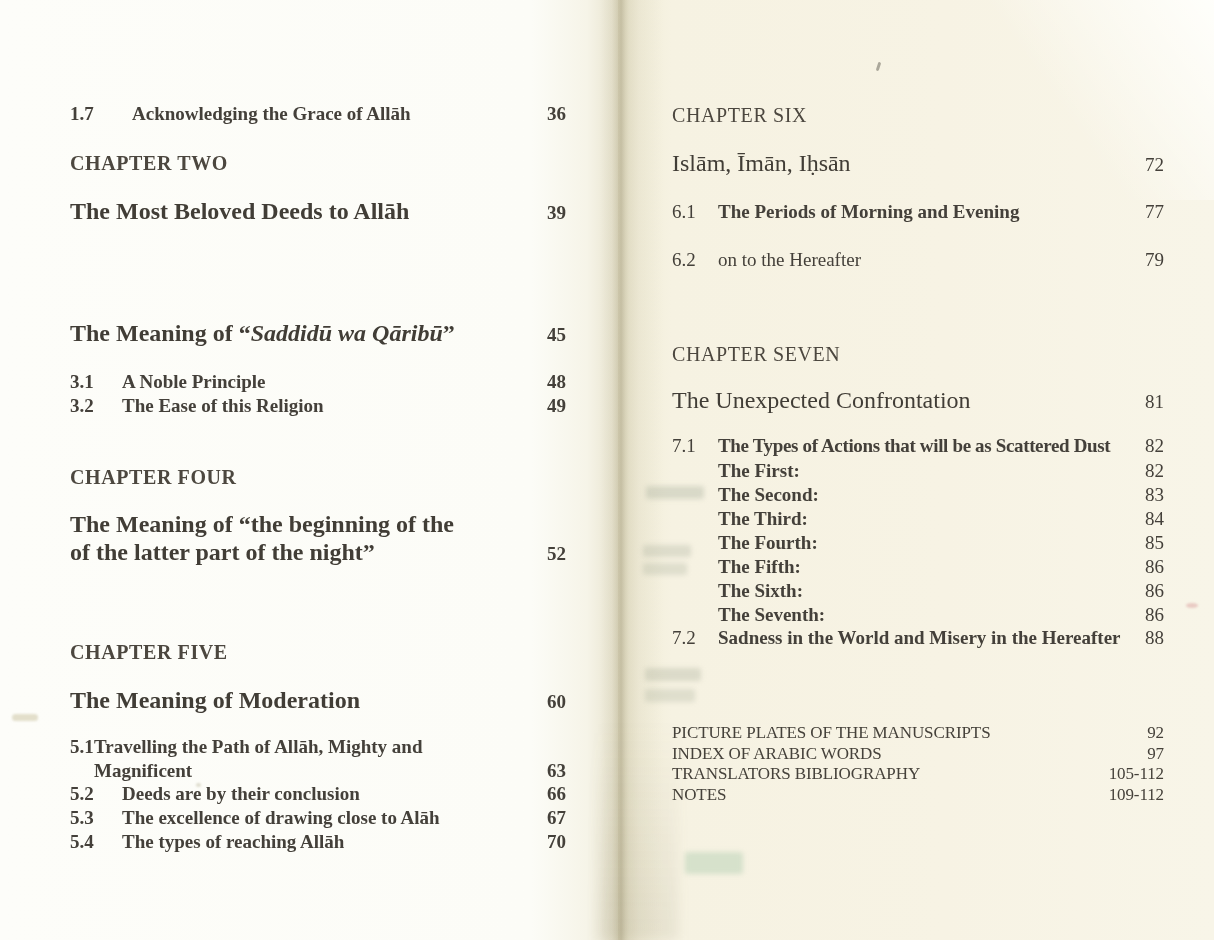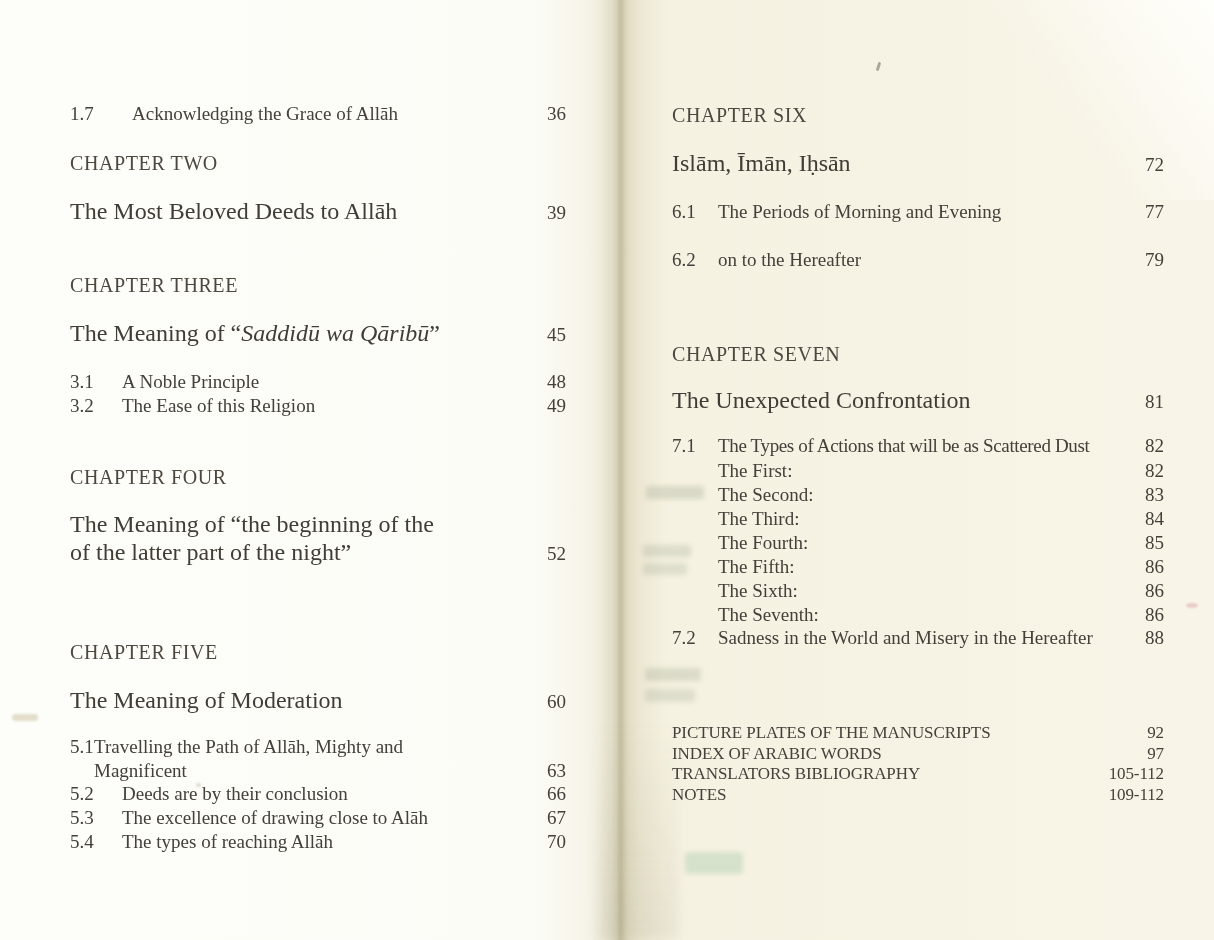--- a/index.html
+++ b/index.html
@@ -27,31 +27,31 @@
   .fold-shadow-bottom{
     position:absolute;left:598px;top:720px;width:80px;height:220px;pointer-events:none;
     background:linear-gradient(to bottom,rgba(110,100,65,0) 0%,rgba(110,100,65,0.10) 100%);
     filter:blur(6px);
   }
   .corner-light{
     position:absolute;right:0;top:0;width:230px;height:200px;pointer-events:none;
     background:linear-gradient(235deg,rgba(255,255,252,0.95) 0%,rgba(255,255,252,0.45) 34%,rgba(255,255,252,0) 62%);
   }
   .content{position:absolute;top:0;bottom:0;}
-  .content-left{left:70px;right:52px;}
+  .content-left{left:70px;right:52px;font-weight:bold;}
   .content-right{left:54px;right:50px;}
 
   .row{position:absolute;left:0;right:0;}
   .num{position:absolute;left:0;top:0;}
   .pg{position:absolute;right:0;bottom:0;white-space:nowrap;}
 
   .entry{font-size:19px;line-height:24px;}
   .entry .text{white-space:nowrap;text-align:right;}
   .content-left .entry .text{margin-left:52px;}
-  .content-right .entry .text{margin-left:46px;}
+  .content-right .entry .text{margin-left:46px;font-weight:bold;}
   .entry .lines .line{white-space:nowrap;}
   .tight .text{letter-spacing:-0.35px;}
 
   .chapter-label{font-size:20px;line-height:24px;letter-spacing:0.6px;color:#4c473f;}
   .chapter-title{font-size:24px;line-height:28px;color:#413d36;}
   .chapter-title .text,.chapter-title .line{white-space:nowrap;}
   .chapter-title .pg{font-size:19px;line-height:25px;color:#44403a;}
   .it{font-style:italic;}
 
   .backmatter{font-size:17px;line-height:21px;letter-spacing:-0.1px;color:#45413a;}
@@ -89,23 +89,20 @@
 
       <div class="row chapter-label" style="top:151px">
         <span class="text">CHAPTER TWO</span>
       </div>
 
       <div class="row chapter-title" style="top:197px">
         <span class="text">The Most Beloved Deeds to Allāh</span>
         <span class="pg">39</span>
       </div>
 
-      <div class="row chapter-label" style="top:273px">
-        <span class="text">CHAPTER THREE</span>
-      </div>
 
       <div class="row chapter-title" style="top:319px">
         <span class="text"><span>The Meaning of “</span><span class="it">Saddidū wa Qāribū</span><span>”</span></span>
         <span class="pg">45</span>
       </div>
 
       <div class="row entry" style="top:370px">
         <span class="num">3.1</span>
         <span class="text">A Noble Principle</span>
         <span class="pg">48</span>

